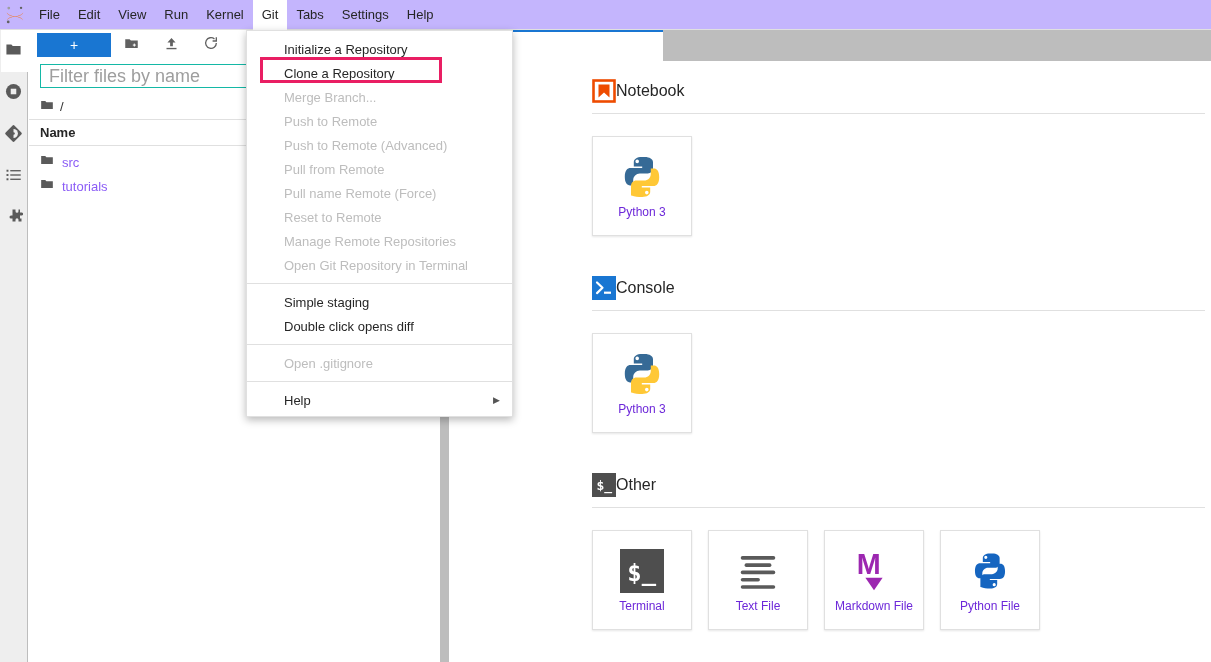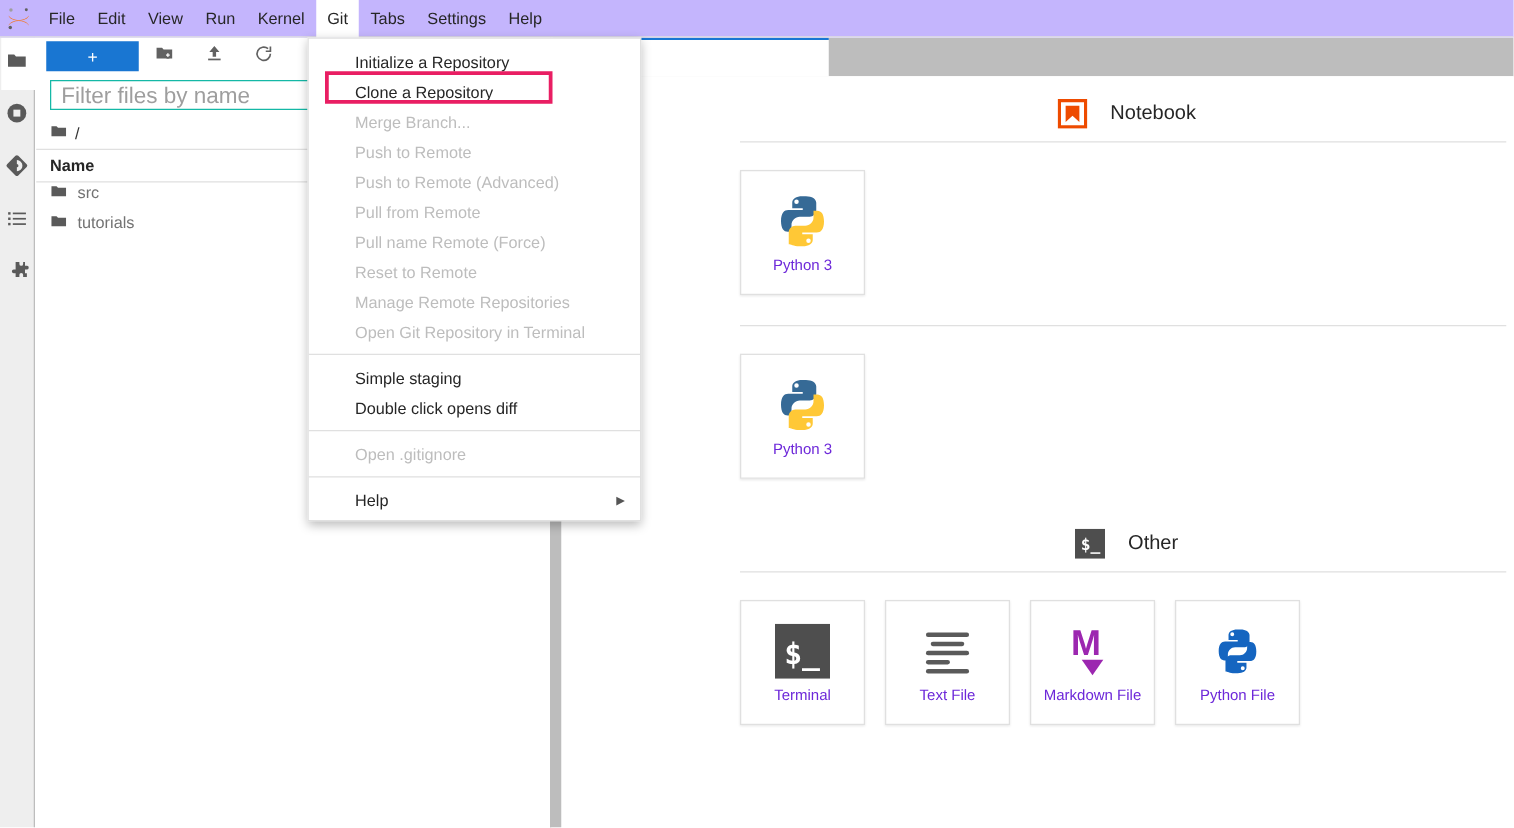--- a/index.html
+++ b/index.html
@@ -56,22 +56,22 @@
   .fb-filter::placeholder { color:#9e9e9e; }
   .fb-crumbs {
     height:26px; display:flex; align-items:center; padding:0 11px; gap:6px;
     border-bottom:1px solid #e0e0e0; font-size:13px; color:#303030;
   }
   .fb-header {
     height:26px; display:flex; align-items:center; padding:0 11px;
     border-bottom:1px solid #e0e0e0; font-size:13px; font-weight:bold; color:#262626;
   }
   .fb-row {
-    height:24px; display:flex; align-items:flex-start; padding:0 11px; gap:8px;
-    font-size:13px; color:#737373; cursor:default;
+    height:24px; display:flex; align-items:flex-end; padding:0 11px; gap:8px;
+    font-size:13px; color:#8b5cf6; cursor:default;
   }
 
   
   .main {
     position:absolute; left:442px; top:30px; right:0; bottom:0;
     background:#ffffff; overflow:hidden;
   }
   .tabbar {
     position:absolute; left:0; top:0; right:0; height:31px;
     background:#bdbdbd;
@@ -82,21 +82,21 @@
     display:flex; align-items:center; padding:0 12px;
     font-size:13px; color:#262626; cursor:default;
   }
   .tabbar-under { position:absolute; left:0; top:31px; right:0; height:2px; background:#fff; }
   .launcher {
     position:absolute; left:0; top:33px; right:0; bottom:0;
     background:#ffffff; overflow:hidden;
   }
   .section { padding:0; }
   .section-head {
-    display:flex; align-items:center; gap:18px; padding:16px 0 10px 150px;justify-content:center;
+    display:flex; align-items:center; padding:16px 0 10px 150px;
   }
   .section-title { font-size:16px; color:#262626; }
   .section-rule { height:1px; background:#e0e0e0; margin-left:150px; margin-right:6px; }
   .card-row { display:flex; gap:16px; padding:22px 0 24px 150px; }
   .card {
     width:100px; height:100px; background:#fff; border:1px solid #e0e0e0;
     box-shadow:0 1px 2px rgba(0,0,0,0.10);
     display:flex; flex-direction:column; align-items:center; justify-content:flex-start;
     cursor:default; padding-top:14px;
   }
@@ -314,20 +314,30 @@
                   <svg width="48" height="48" viewBox="0 0 24 24">
       <path d="M11.9 2c-2.4 0-4 1-4 2.6v2.2h4.2v.7H6.3C4.7 7.5 3.4 8.7 3.4 11.9c0 3 1.1 4.3 2.7 4.3h1.5v-2.7c0-1.8 1.5-3.3 3.3-3.3h4c1.4 0 2.6-1.2 2.6-2.6V4.6C17.5 3.1 15.8 2 13.4 2zm-2.3 1.3a.9.9 0 1 1 0 1.8.9.9 0 0 1 0-1.8z" fill="#366a96"></path>
       <path d="M12.1 22c2.4 0 4-1 4-2.6v-2.2h-4.2v-.7h5.8c1.6 0 2.9-1.2 2.9-4.4 0-3-1.1-4.3-2.7-4.3h-1.5v2.7c0 1.8-1.5 3.3-3.3 3.3h-4c-1.4 0-2.6 1.2-2.6 2.6v4.9C6.5 20.9 8.2 22 10.6 22zm2.3-1.3a.9.9 0 1 1 0-1.8.9.9 0 0 1 0 1.8z" fill="#ffc836"></path>
     </svg>
                 </div>
                 <div class="card-label">Python 3</div>
               </div>
             </div>
           </div>
           <div class="section">
+            <div class="section-head">
+              <span style="display: flex;">
+                <svg width="24" height="24" viewBox="0 0 24 24">
+      <rect x="0" y="0" width="24" height="24" fill="#1976d2"></rect>
+      <path d="M5 6.5 L10.5 11.8 L5 17.1" fill="none" stroke="#fff" stroke-width="2.2" stroke-linecap="round" stroke-linejoin="round"></path>
+      <rect x="12" y="15.6" width="7" height="2.2" fill="#fff"></rect>
+    </svg>
+              </span>
+              <span class="section-title">Console</span>
+            </div>
             <div class="section-rule"></div>
             <div class="card-row">
               <div class="card">
                 <div class="card-icon">
                   <svg width="48" height="48" viewBox="0 0 24 24">
       <path d="M11.9 2c-2.4 0-4 1-4 2.6v2.2h4.2v.7H6.3C4.7 7.5 3.4 8.7 3.4 11.9c0 3 1.1 4.3 2.7 4.3h1.5v-2.7c0-1.8 1.5-3.3 3.3-3.3h4c1.4 0 2.6-1.2 2.6-2.6V4.6C17.5 3.1 15.8 2 13.4 2zm-2.3 1.3a.9.9 0 1 1 0 1.8.9.9 0 0 1 0-1.8z" fill="#366a96"></path>
       <path d="M12.1 22c2.4 0 4-1 4-2.6v-2.2h-4.2v-.7h5.8c1.6 0 2.9-1.2 2.9-4.4 0-3-1.1-4.3-2.7-4.3h-1.5v2.7c0 1.8-1.5 3.3-3.3 3.3h-4c-1.4 0-2.6 1.2-2.6 2.6v4.9C6.5 20.9 8.2 22 10.6 22zm2.3-1.3a.9.9 0 1 1 0-1.8.9.9 0 0 1 0 1.8z" fill="#ffc836"></path>
     </svg>
                 </div>
                 <div class="card-label">Python 3</div>

